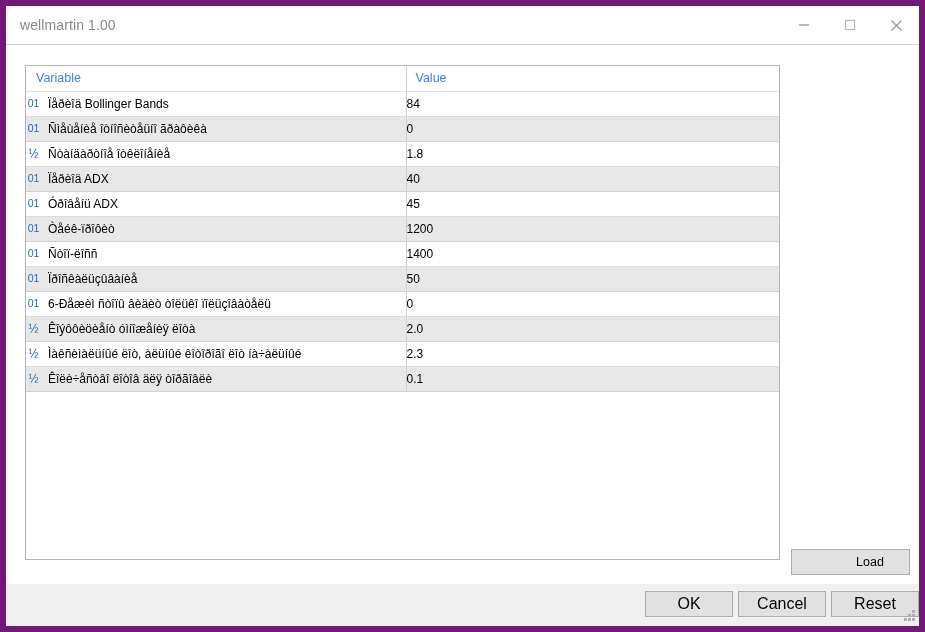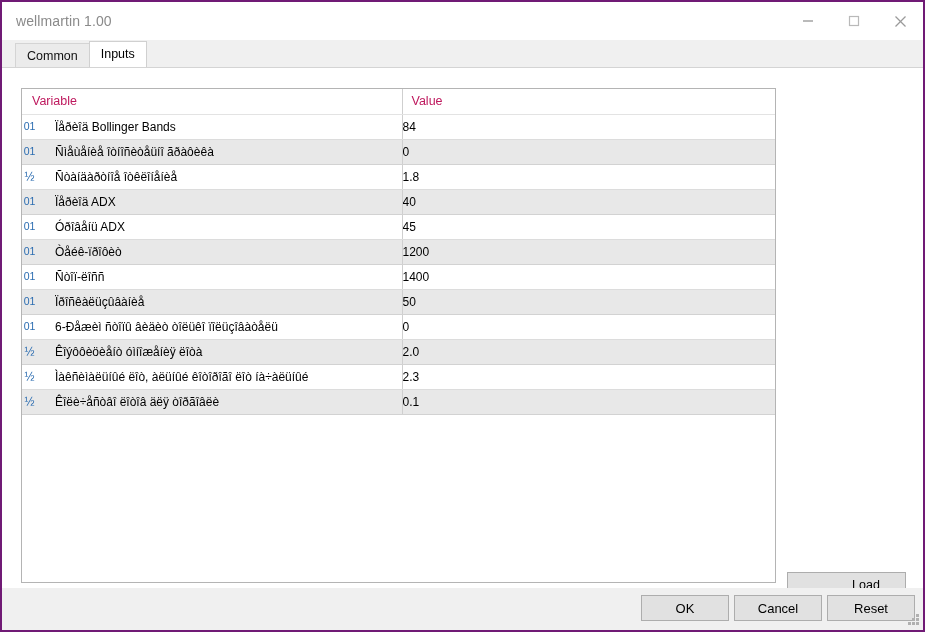--- a/index.html
+++ b/index.html
@@ -15,21 +15,21 @@
     font-size: 12px;
     color: #000;
     overflow: hidden;
     -webkit-font-smoothing: antialiased;
   }
   #window {
     position: relative;
     width: 925px;
     height: 632px;
     background: #f0f0f0;
-    border: 2px solid #701a75;
+    border: 6px solid #701a75;
     box-sizing: border-box;
     display: flex;
     flex-direction: column;
   }
 
   
   #titlebar {
     height: 38px;
     background: #ffffff;
     display: flex;
@@ -123,21 +123,21 @@
   table#params col.c-var { width: 380px; }
   table#params col.c-val { width: auto; }
 
   #params thead th {
     text-align: left;
     font-weight: normal;
     font-size: 12.5px;
     height: 25px;
     padding: 0 0 0 10px;
     background: #ffffff;
-    color: #be185d;
+    color: #3b82f6;
     border-bottom: 1px solid #e3e3e3;
     box-sizing: border-box;
   }
   #params thead th.val-h {
     padding-left: 9px;
     border-left: 1px solid #cfcfcf;
     margin-top: 47px;
   }
 
   #params tbody tr { height: 25px; }
@@ -158,21 +158,21 @@
   td.var-cell {
     padding-left: 8px;
   }
   td.val-cell {
     border-left: 1px solid #cfcfcf;
     padding-left: 9px;
   }
   .var-inner {
     display: flex;
     align-items: center;
-    gap: 18px;
+    gap: 7px;
   }
   .val-inner {
     display: flex;
     align-items: center;
     gap: 7px;
   }
   .var-label, .val-label {
     font-size: 12px;
     color: #000;
     line-height: 1;
@@ -229,21 +229,21 @@
     background: #f0f0f0;
     position: relative;
   }
   .foot-btn {
     position: absolute;
     top: 7px;
     width: 88px;
     height: 26px;
     background: #e1e1e1;
     border: 1px solid #adadad;
-    font-size: 13px;
+    font-size: 16px;
     font-family: "Liberation Sans", sans-serif;
     color: #000;
     cursor: default;
     box-sizing: border-box;
     display: flex;
     align-items: center;
     justify-content: center;
     padding: 0;
   }
   #btn-ok     { left: 639px; }
@@ -285,24 +285,20 @@
       </div>
       <div class="win-btn">
         <svg width="13" height="13" viewBox="0 0 13 13" aria-hidden="true">
           <line x1="1.5" y1="1.5" x2="11.5" y2="11.5" stroke="#9a9a9a" stroke-width="1.2"></line>
           <line x1="11.5" y1="1.5" x2="1.5" y2="11.5" stroke="#9a9a9a" stroke-width="1.2"></line>
         </svg>
       </div>
     </div>
   </div>
 
-  <div id="tabstrip">
-    <div class="tab">Common</div>
-    <div class="tab active">Inputs</div>
-  </div>
 
   <div id="panel">
 
     <div id="table-wrap">
       <table id="params">
         <colgroup>
             <col class="c-var">
             <col class="c-val">
           </colgroup>
         <thead>

